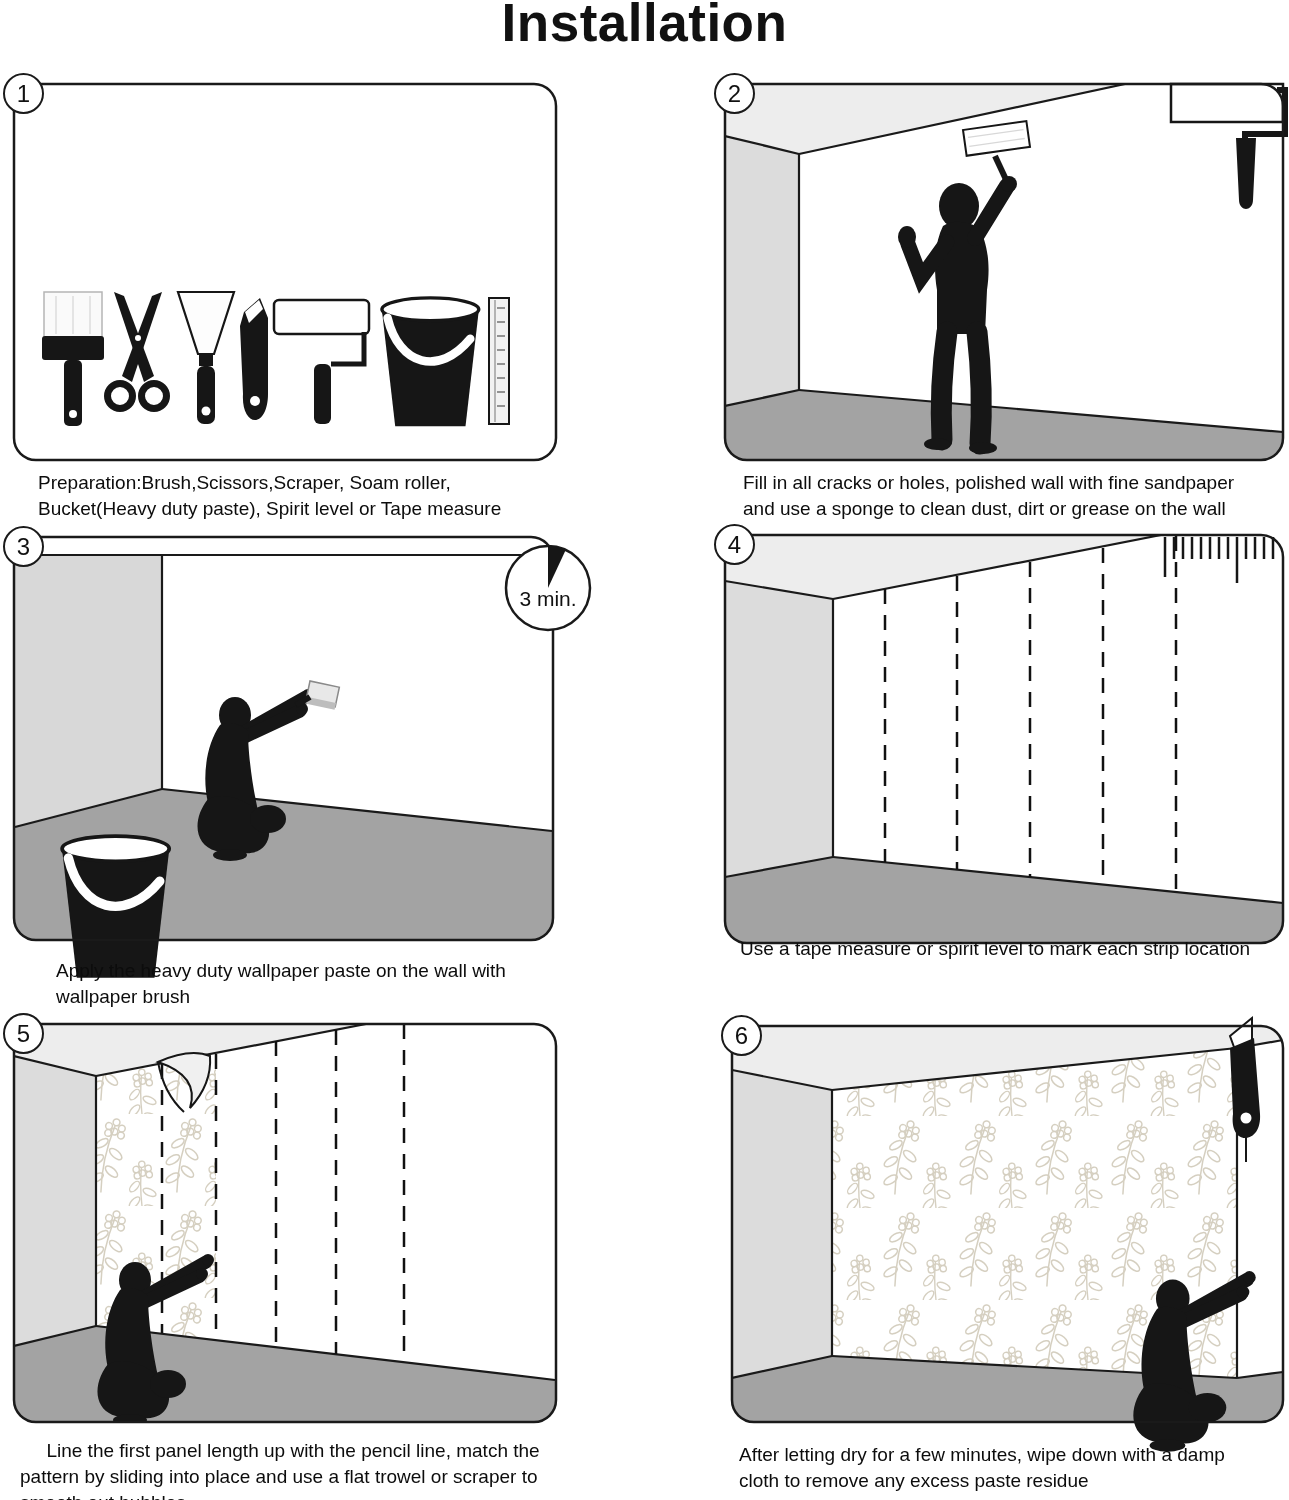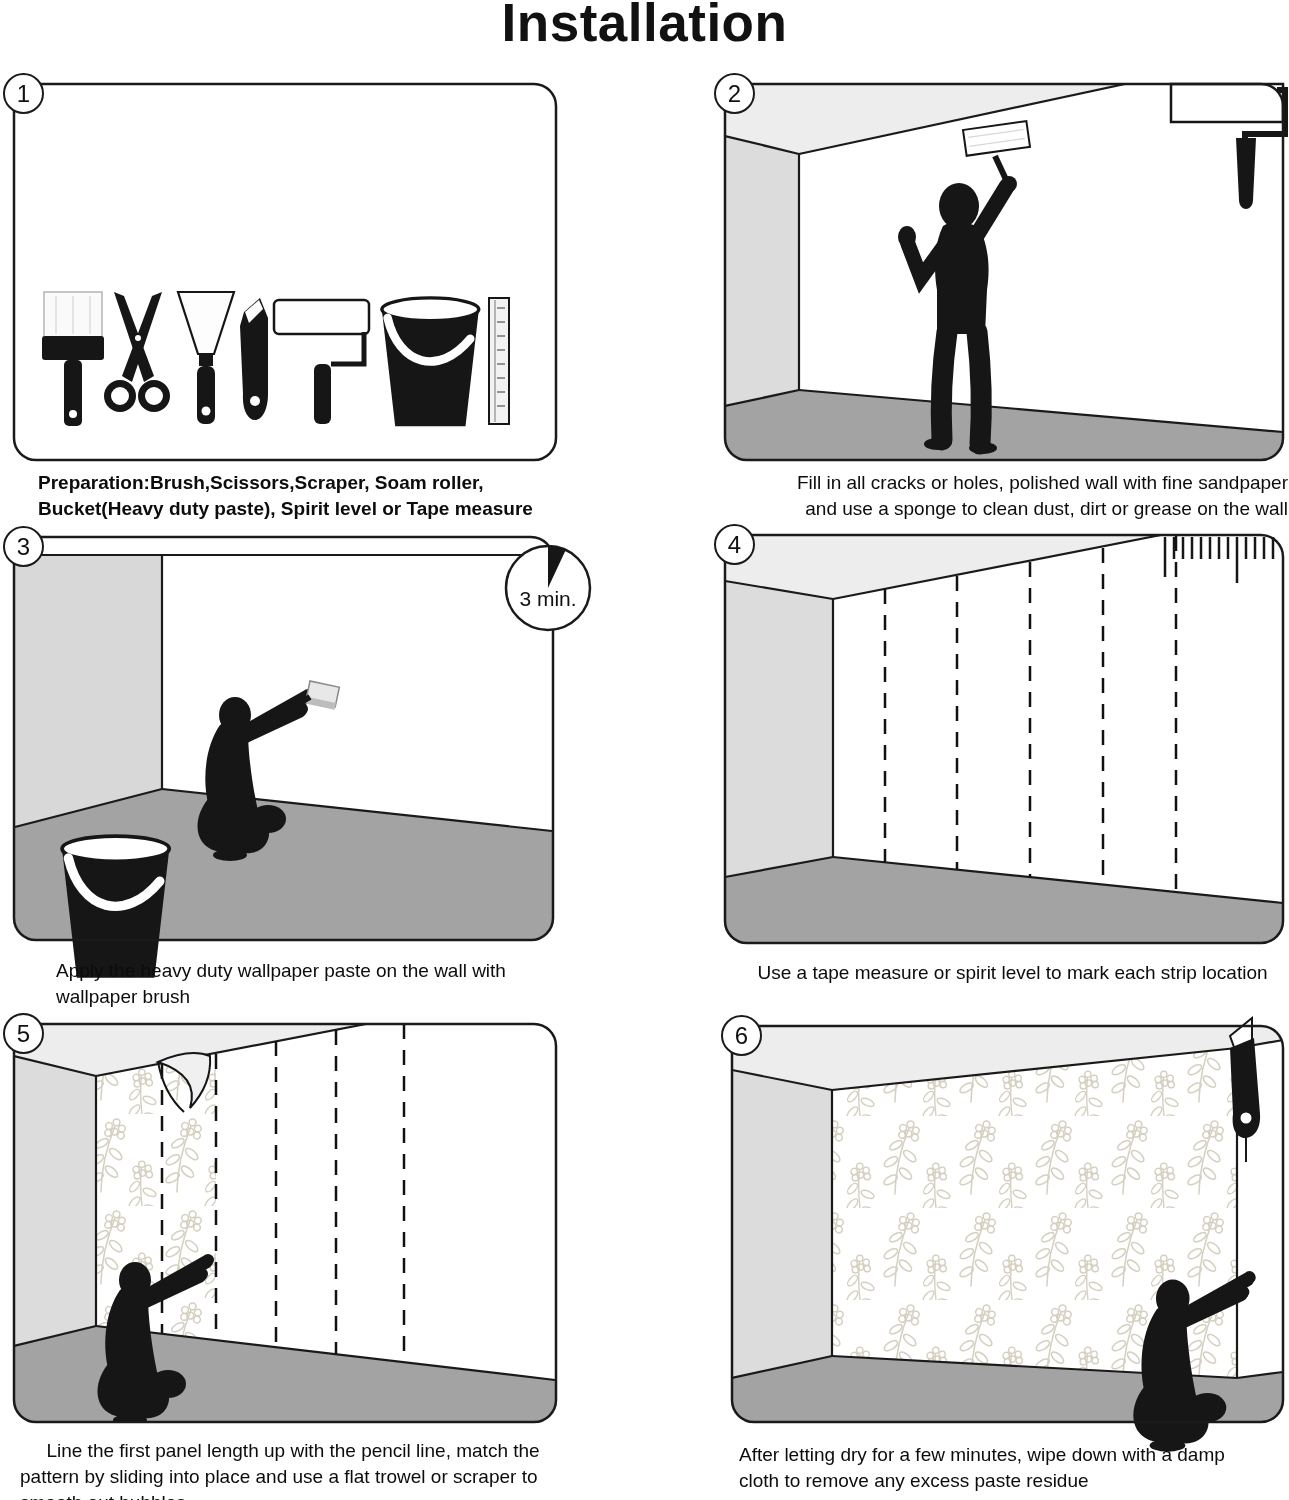--- a/index.html
+++ b/index.html
@@ -118,21 +118,21 @@
         <line x1="8" y1="24" x2="16" y2="24" stroke="#6a6a6a" stroke-width="1.4"></line>
         <line x1="8" y1="38" x2="16" y2="38" stroke="#6a6a6a" stroke-width="1.4"></line>
         <line x1="8" y1="52" x2="16" y2="52" stroke="#6a6a6a" stroke-width="1.4"></line>
         <line x1="8" y1="66" x2="16" y2="66" stroke="#6a6a6a" stroke-width="1.4"></line>
         <line x1="8" y1="80" x2="16" y2="80" stroke="#6a6a6a" stroke-width="1.4"></line>
         <line x1="8" y1="94" x2="16" y2="94" stroke="#6a6a6a" stroke-width="1.4"></line>
         <line x1="8" y1="108" x2="16" y2="108" stroke="#6a6a6a" stroke-width="1.4"></line>
       </g>
     </svg>
   </div>
-  <div class="caption" style="left:38px;top:470px;width:540px;font-weight:bold;">Preparation:Brush,Scissors,Scraper, Soam roller,
+  <div class="caption" style="left:38px;top:470px;width:540px;">Preparation:Brush,Scissors,Scraper, Soam roller,
 Bucket(Heavy duty paste), Spirit level or Tape measure</div>
 
   <div class="panel" style="left:723px;top:82px;">
     <div class="badge">2</div>
     <svg width="562" height="380" viewBox="0 0 562 380">
       <clipPath id="clipP2">
           <rect x="2" y="2" width="558" height="376" rx="22"></rect>
         </clipPath>
       <g clip-path="url(#clipP2)">
         <rect x="2" y="2" width="558" height="376" fill="#ffffff"></rect>
@@ -158,21 +158,21 @@
         <use href="#standFig" transform="translate(172,100)"></use>
       </g>
       <g>
         <rect x="448" y="2" width="112" height="38" fill="#ffffff" stroke="#161616" stroke-width="2.5"></rect>
         <path d="M554 8 L562 8 L562 52 L522 52 L522 58" fill="none" stroke="#161616" stroke-width="6"></path>
         <path d="M513 56 L533 56 L530 118 C530 124 526 127 523 127 C520 127 516 124 516 118 Z" fill="#161616"></path>
       </g>
       <rect x="2" y="2" width="558" height="376" rx="22" fill="none" stroke="#1a1a1a" stroke-width="2.5"></rect>
     </svg>
   </div>
-  <div class="caption" style="left:743px;top:470px;width:545px;text-align:right;">Fill in all cracks or holes, polished wall with fine sandpaper
+  <div class="caption" style="left:743px;top:470px;width:545px;">Fill in all cracks or holes, polished wall with fine sandpaper
 and use a sponge to clean dust, dirt or grease on the wall</div>
 
   <div class="panel" style="left:12px;top:535px;">
     <div class="badge">3</div>
     <svg width="543" height="407" viewBox="0 0 543 407">
       <clipPath id="clipP3">
           <rect x="2" y="2" width="539" height="403" rx="22"></rect>
         </clipPath>
       <g clip-path="url(#clipP3)">
         <rect x="2" y="2" width="539" height="403" fill="#ffffff"></rect>
@@ -244,21 +244,21 @@
           <line x1="505" y1="4" x2="505" y2="26"></line>
         <line x1="514" y1="4" x2="514" y2="50"></line>
           <line x1="523" y1="4" x2="523" y2="26"></line>
         <line x1="532" y1="4" x2="532" y2="26"></line>
           <line x1="541" y1="4" x2="541" y2="26"></line>
         <line x1="550" y1="4" x2="550" y2="26"></line>
       </g>
       <rect x="2" y="2" width="558" height="408" rx="22" fill="none" stroke="#1a1a1a" stroke-width="2.5"></rect>
     </svg>
   </div>
-  <div class="caption" style="left:740px;top:960px;width:545px;text-align:center;">Use a tape measure or spirit level to mark each strip location</div>
+  <div class="caption" style="left:740px;top:936px;width:545px;">Use a tape measure or spirit level to mark each strip location</div>
 
   <div class="panel" style="left:12px;top:1022px;">
     <div class="badge">5</div>
     <svg width="546" height="402" viewBox="0 0 546 402">
       <clipPath id="clipP5">
           <rect x="2" y="2" width="542" height="398" rx="22"></rect>
         </clipPath>
       <g clip-path="url(#clipP5)">
         <rect x="2" y="2" width="542" height="398" fill="#ffffff"></rect>
         <polygon points="2,34 84,54 354,2 2,2" fill="#ededed"></polygon>

